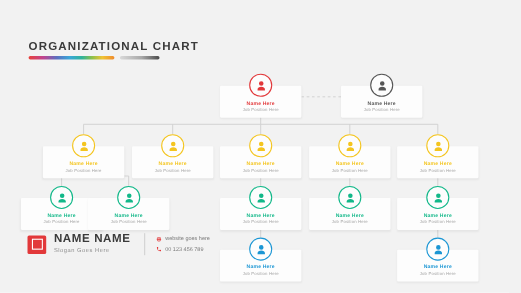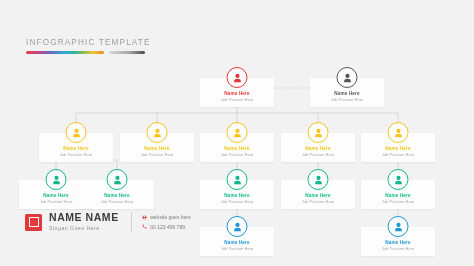--- a/index.html
+++ b/index.html
@@ -91,21 +91,21 @@
   .contact-row{display:flex;align-items:center;gap:3.5px;}
   .contact-row svg{width:5px;height:5px;fill:#e2383a;display:block;flex:0 0 auto;}
   .contact-text{font-size:5px;color:#7c7c7c;line-height:6px;white-space:nowrap;}
 </style>
 </head>
 <body>
 
 <div id="stage">
 
   <div id="title-block">
-    <div id="chart-subtitle">INFOGRAPHIC TEMPLATE</div>
+    <div id="chart-title">ORGANIZATIONAL CHART</div>
     <div id="bars">
       <div id="bar-rainbow"></div>
       <div id="bar-gray"></div>
     </div>
   </div>
 
   <svg id="wires" viewBox="0 0 474 266" preserveAspectRatio="none">
     <g stroke="#cfcfcf" stroke-width="0.8" fill="none">
 
       <line x1="274" y1="88" x2="310" y2="88" stroke-dasharray="2.4 2.4"></line>

